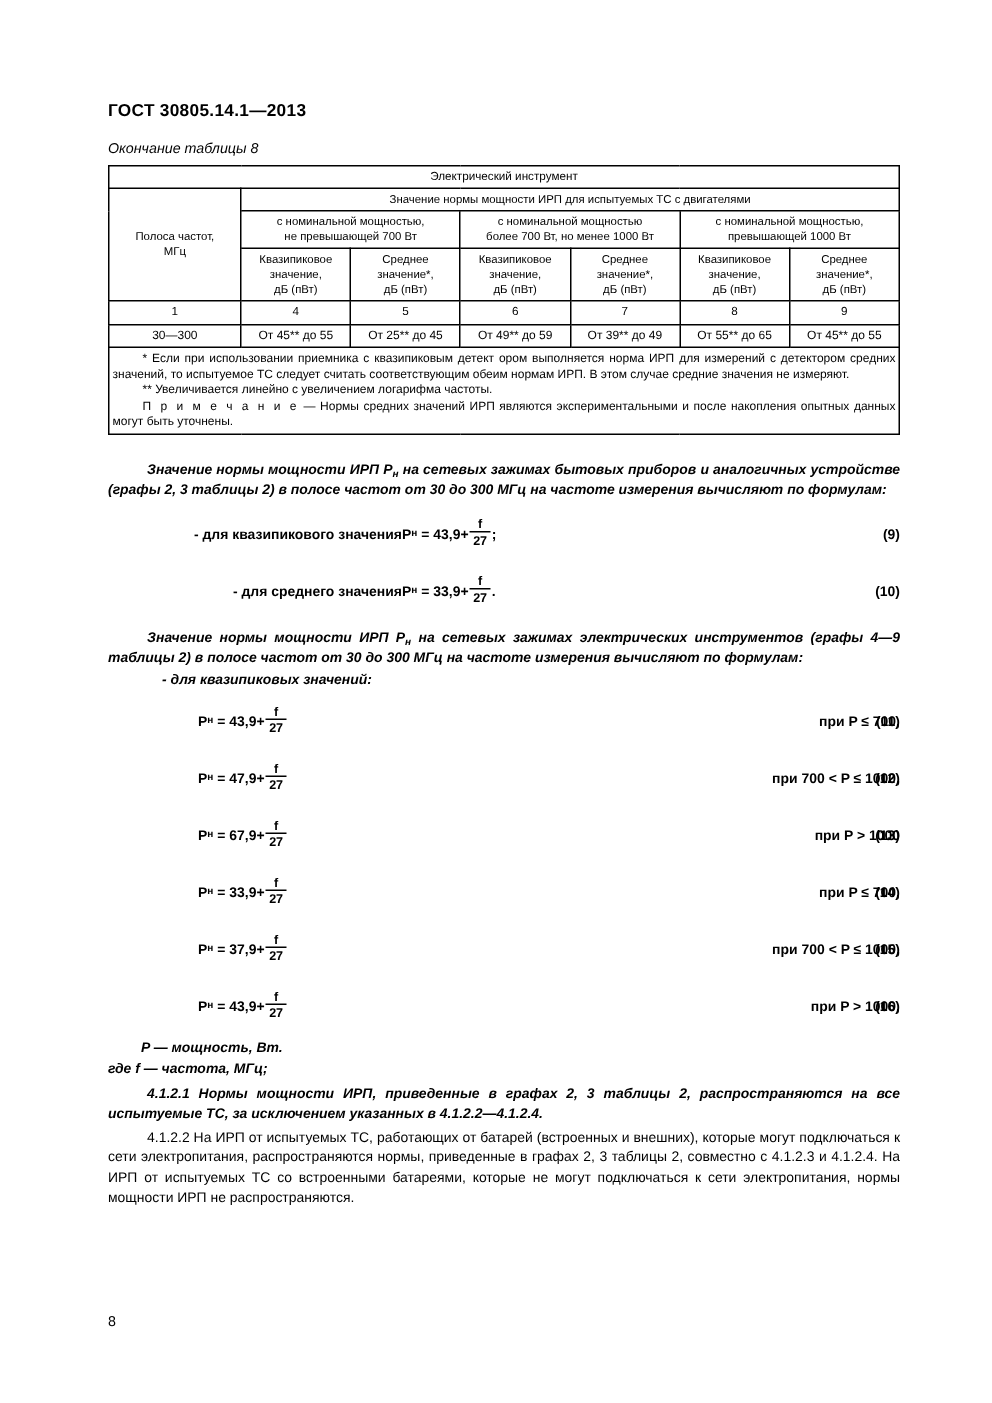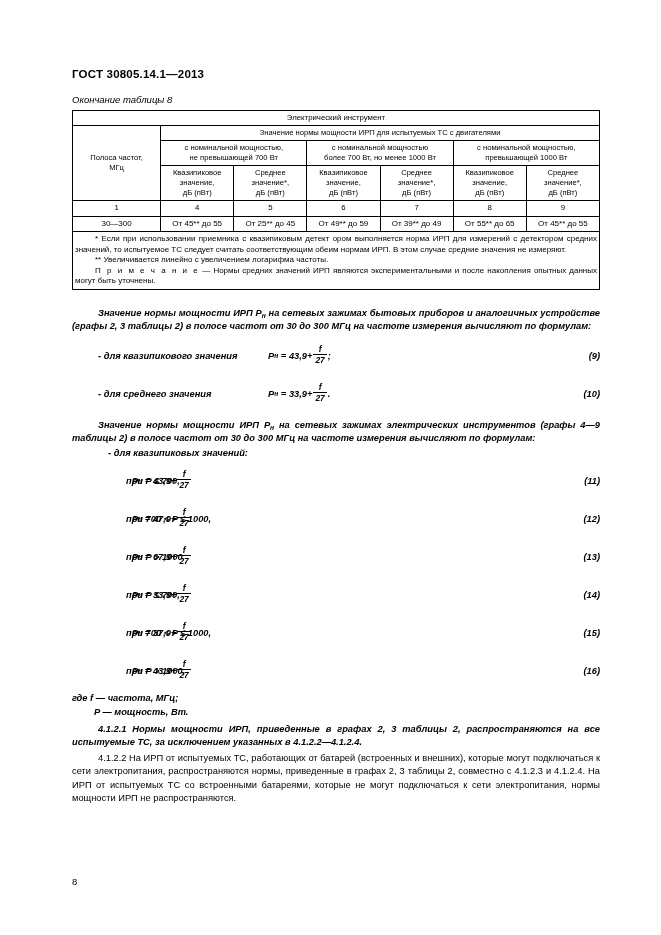--- a/index.html
+++ b/index.html
@@ -105,23 +105,23 @@
   }
   p.plain.ind { text-indent: 26px; }
   .sub { font-size: 0.72em; vertical-align: -0.28em; line-height: 0; }
 
   
   .frow {
     position: relative;
     display: flex;
     align-items: center;
     font-size: 9.3px;
-    font-style: italic;
     font-weight: bold;
     min-height: 26px;
+    text-align: right;
   }
   .flabel { width: 196px; padding-left: 26px; box-sizing: border-box; }
   .fexpr  { width: 112px; display: flex; align-items: center; }
   .fcond  { flex: 1; }
   .fnum   { position: absolute; right: 0; top: 50%; transform: translateY(-50%); }
 
   .frac {
     display: inline-flex;
     flex-direction: column;
     align-items: center;
@@ -381,22 +381,22 @@
                 <span class="den">27</span>
               </span>
           </div>
           <div class="fcond" style="margin-left:-118px">при P &gt; 1000,</div>
           <div class="fnum">(16)</div>
         </div>
       </div>
     </div>
 
     <div class="where-block" style="margin-top:-4px">
+      <p class="wl i2">P  —  мощность, Вт.</p>
       <p class="wl">где f  —  частота, МГц;</p>
-      <p class="wl i2">P  —  мощность, Вт.</p>
     </div>
 
     <div style="margin-top:3px">
       <p class="para ind">4.1.2.1  Нормы мощности ИРП, приведенные в графах 2, 3 таблицы 2, распространяются на все испытуемые ТС, за исключением указанных в 4.1.2.2—4.1.2.4.</p>
       <p class="plain ind" style="margin-top:2px">4.1.2.2  На ИРП от испытуемых ТС, работающих от батарей (встроенных и внешних), которые могут подключаться к сети электропитания, распространяются нормы, приведенные в графах 2, 3 таблицы 2, совместно с 4.1.2.3 и 4.1.2.4. На ИРП от испытуемых ТС со встроенными батареями, которые не могут подключаться к сети электропитания, нормы мощности ИРП не распространяются.</p>
     </div>
 
   </div>
 
   <div class="page-num">8</div>

